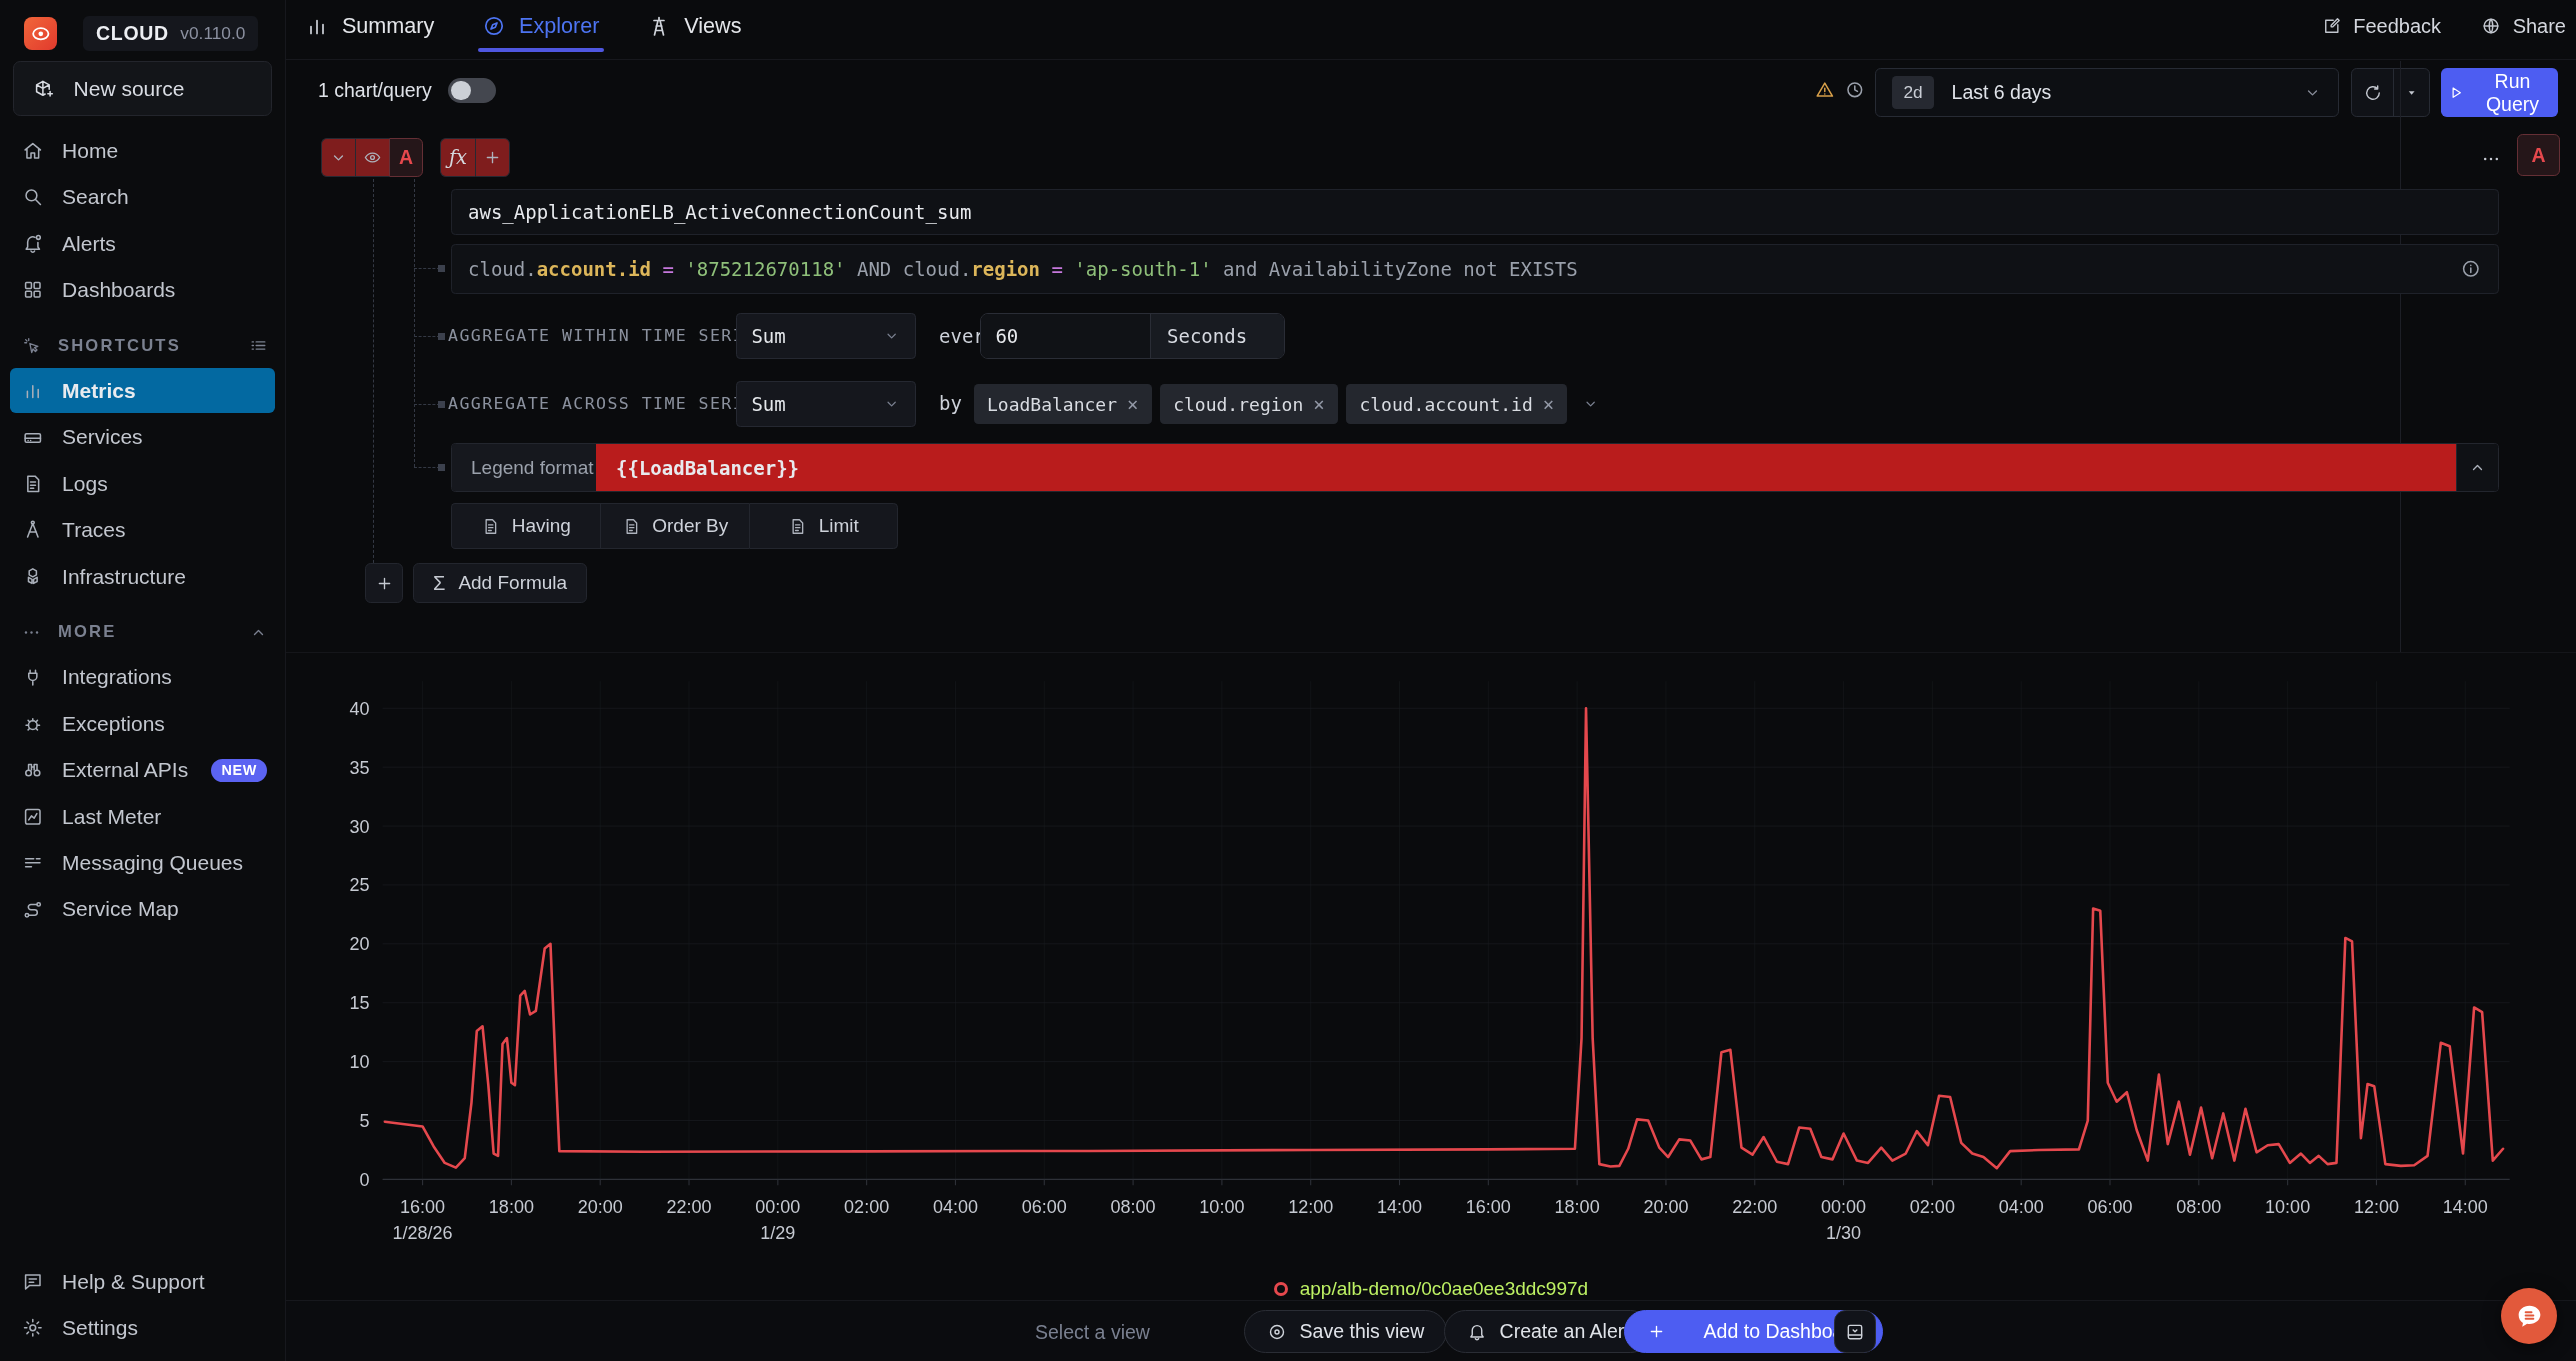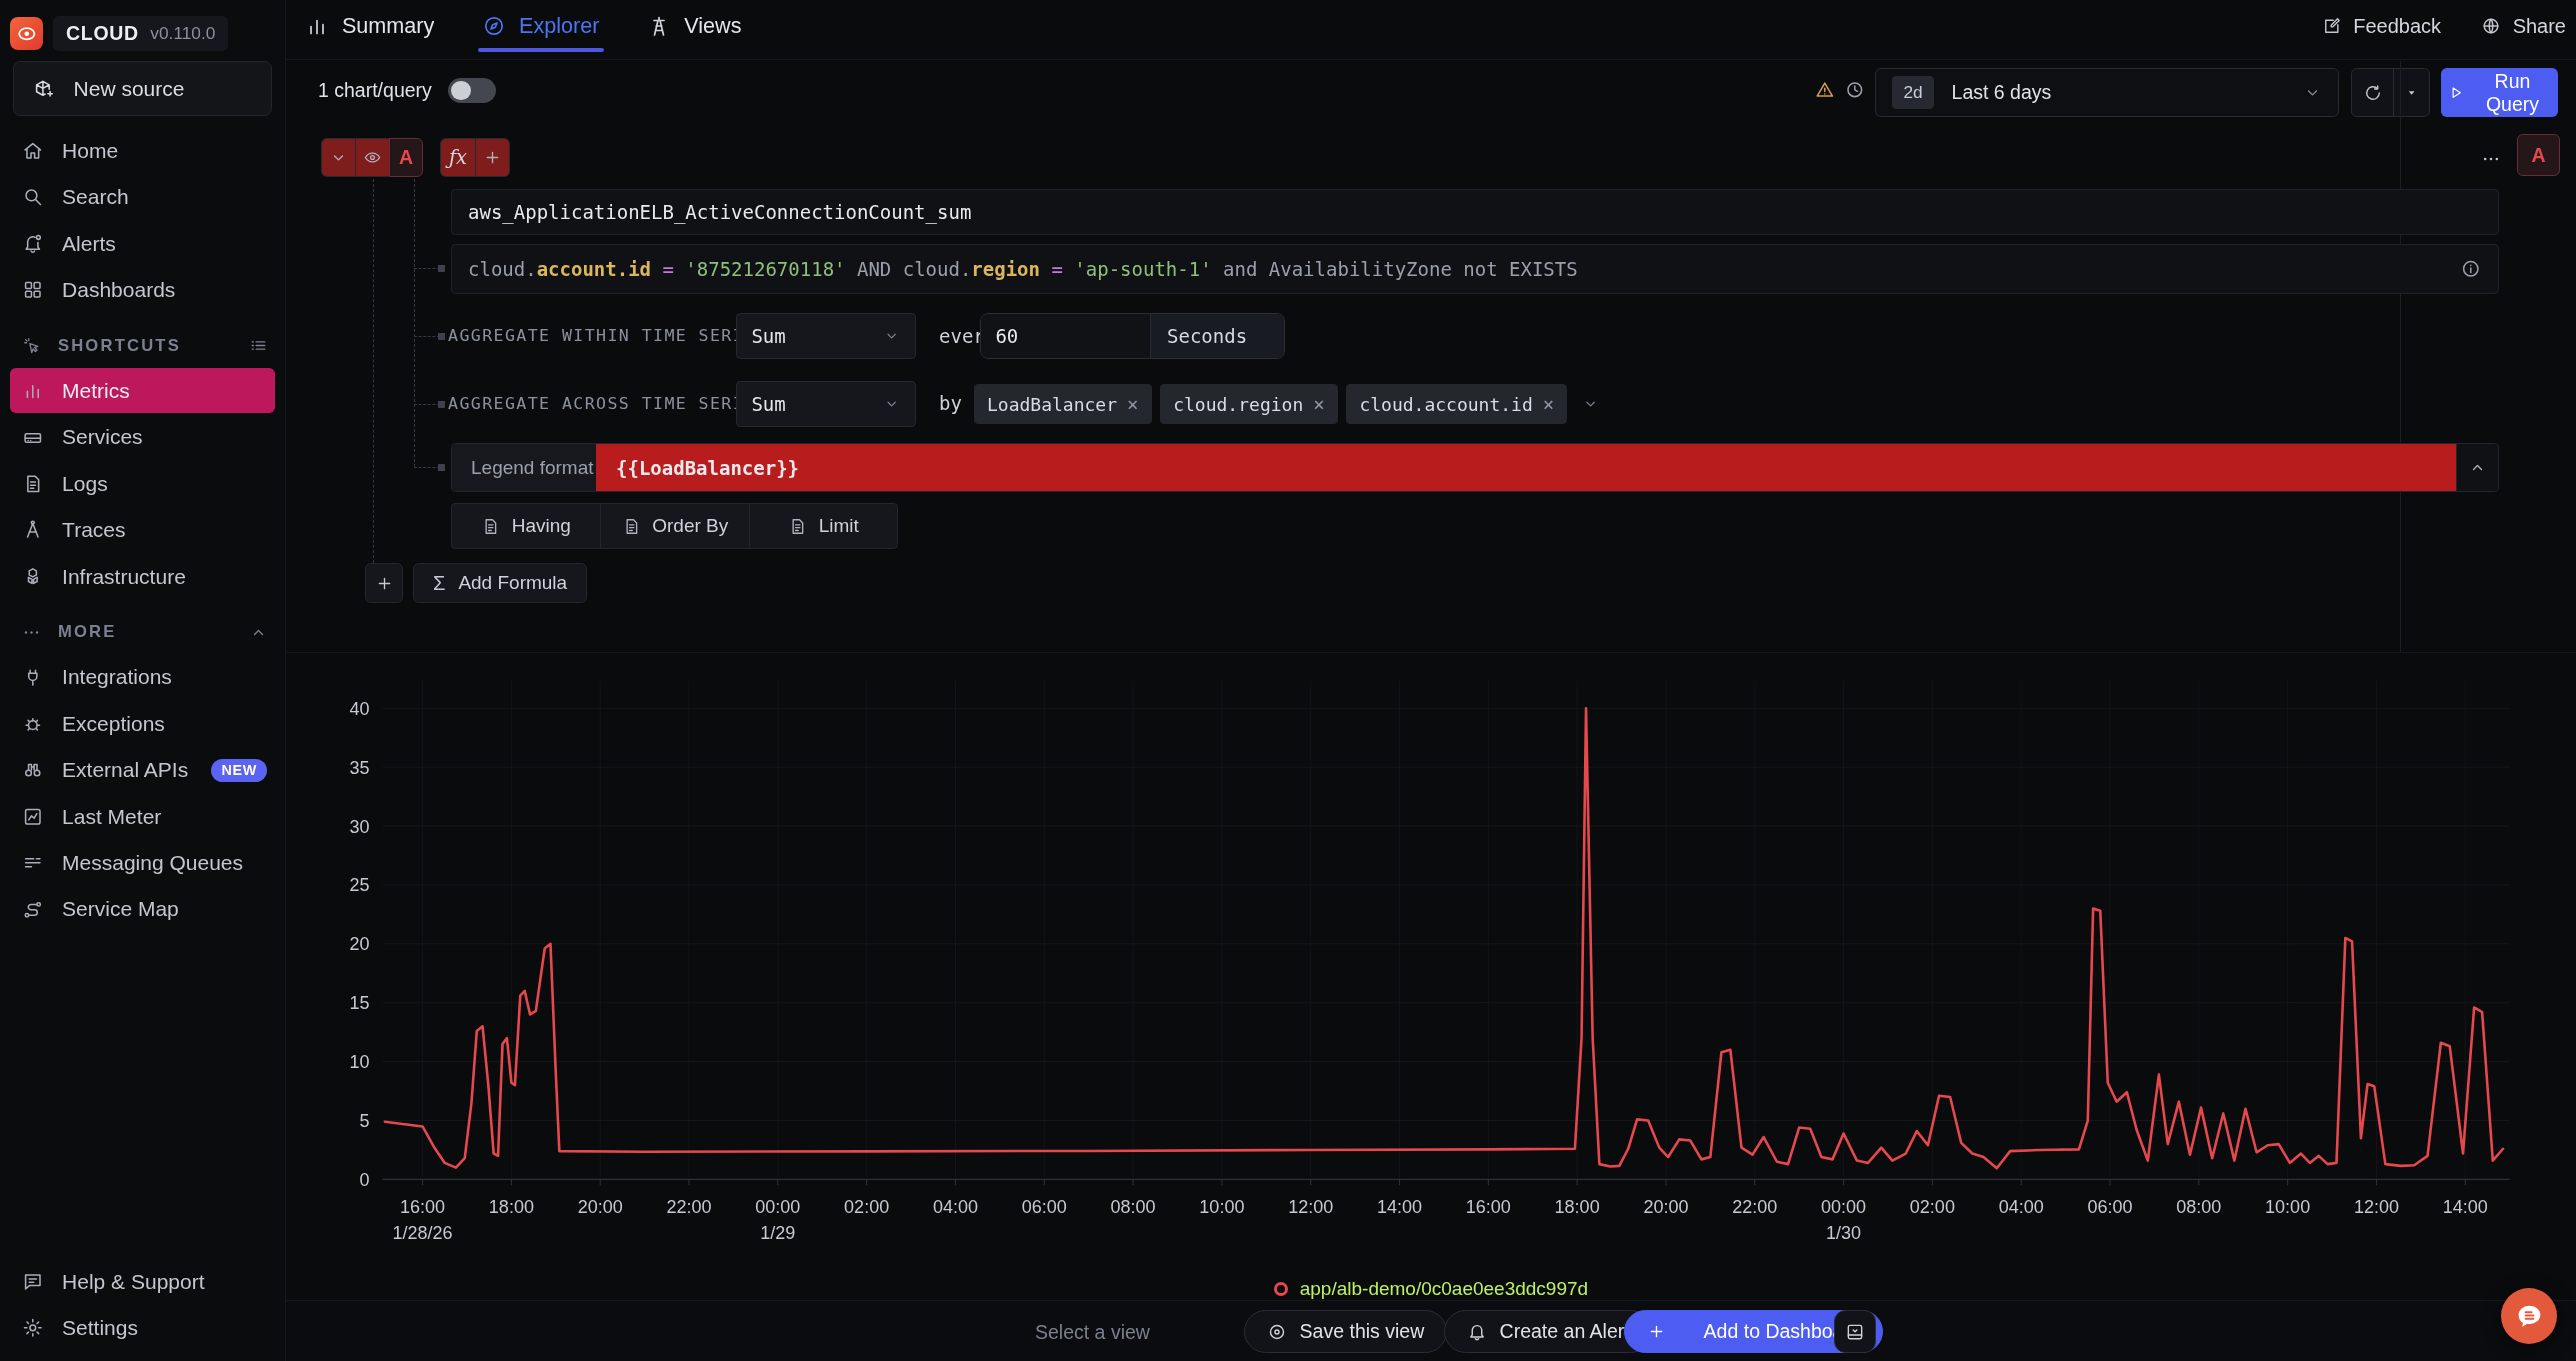--- a/index.html
+++ b/index.html
@@ -4,34 +4,34 @@
 <style>
   html,body{margin:0;padding:0;background:#050607;}
   *{box-sizing:border-box;}
   .app{position:relative;width:2576px;height:1362px;overflow:hidden;
        background:#0a0b0d;color:#dfe2e8;font-family:"Liberation Sans",sans-serif;}
   .mono{font-family:"DejaVu Sans Mono",monospace;}
 
   
   .sidebar{position:absolute;left:0;top:0;width:286px;height:1362px;background:#0b0c0e;
            border-right:0.7px solid #17181d;}
-  .brand-row{display:flex;align-items:center;gap:10px;padding:16px 0 0 10px;}
+  .brand-row{display:flex;align-items:center;gap:26px;padding:16px 0 0 24px;}
   .logo{width:33px;height:33px;border-radius:8px;background:linear-gradient(135deg,#f1663a,#e13a2d);
         display:flex;align-items:center;justify-content:center;flex:0 0 auto;}
   .brand-pill{display:flex;align-items:center;gap:11.5px;background:#15171d;border-radius:5.8px;padding:5.8px 13px;}
   .brand-name{font-size:19.5px;font-weight:bold;color:#edeff3;letter-spacing:0.7px;}
   .brand-ver{font-size:17.3px;color:#8b90a0;}
   .new-source{position:absolute;left:13px;right:13px;top:61px;height:55px;border:0.7px solid #23252c;
               background:#131519;border-radius:7.2px;display:flex;align-items:center;gap:19px;
               padding-left:19px;font-size:21px;color:#d9dce3;}
   .sb-sections{position:absolute;left:0;right:0;top:127px;}
   .sb-item{display:flex;align-items:center;gap:19px;height:45px;margin:1.4px 10px;padding-left:11.5px;
            border-radius:5.8px;font-size:21px;color:#c3c7cf;cursor:pointer;}
   .sb-item .icn{color:#a9afb9;}
-  .sb-item.active{background:#be185d;color:#e9ebef;}
+  .sb-item.active{background:#0369a1;color:#e9ebef;font-weight:bold;}
   .sb-header{display:flex;align-items:center;gap:17.3px;height:43px;margin-top:11.5px;padding:0 17.3px 0 21.6px;
              font-size:16.6px;letter-spacing:2.2px;color:#7b8190;font-weight:bold;}
   .sb-header .icn{color:#7b8190;}
   .sb-header-action{margin-left:auto;}
   .sb-badge{background:#5b63f2;color:#fff;font-size:14.4px;font-weight:bold;letter-spacing:0.7px;
             border-radius:720px;padding:3.6px 10px;margin-left:4.3px;}
   .sb-footer{position:absolute;left:0;right:0;bottom:10px;}
 
   
   .main{position:absolute;left:286px;top:0;width:2290px;height:1362px;}

